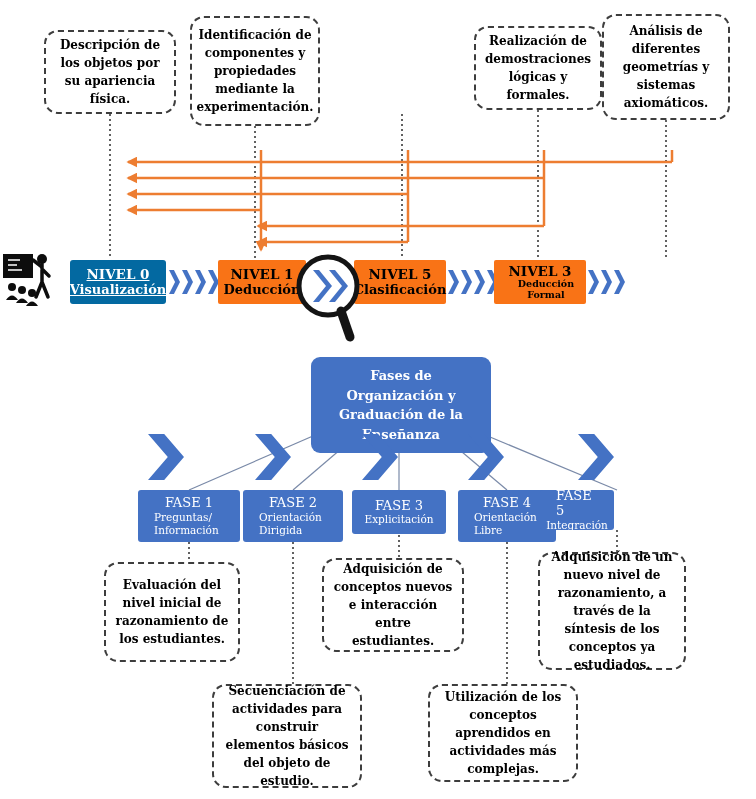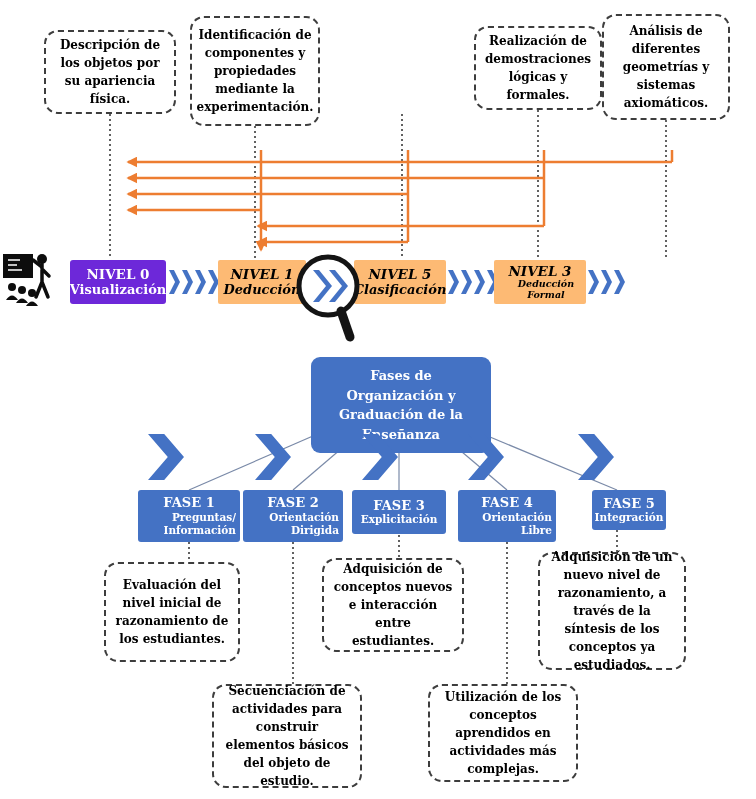--- a/index.html
+++ b/index.html
@@ -9,42 +9,42 @@
 
   svg.overlay { position:absolute; left:0; top:0; z-index:1; pointer-events:none; }
 
   .dashed-box { position:absolute; border:2px dashed #3d3d3d; border-radius:14px; background:#fff;
     display:flex; align-items:center; justify-content:center; text-align:center;
     font-weight:bold; font-size:12px; line-height:1.5; padding:8px 9px; z-index:2; }
 
   .level-box { position:absolute; top:260px; height:44px; z-index:2;
     display:flex; flex-direction:column; align-items:center; justify-content:center;
     text-align:center; font-weight:bold; }
-  .level-black { background:#6d28d9; color:#fff; border-radius:3px; }
-  .level-gray { background:#fdba74; color:#000; border-radius:2px;font-style:italic; }
+  .level-black { background:#0369a1; color:#fff; border-radius:3px;text-decoration:underline; }
+  .level-gray { background:#f97316; color:#000; border-radius:2px; }
   .level-title { font-size:13.5px; line-height:1.15; }
   .level-sub { font-size:13px; line-height:1.1; }
   .level-sub.small { font-size:9.5px;padding-left:12px; }
 
   .chev-group { position:absolute; top:270px; display:flex; gap:2px; z-index:2; }
   .chev { width:11px; height:24px; background:#4472C4;
     clip-path:polygon(0 0,45% 0,100% 50%,45% 100%,0 100%,55% 50%); }
 
   .icon-wrap { position:absolute; z-index:4; }
   .magnifier-wrap { position:absolute; z-index:6; }
 
   .header-box { position:absolute; left:311px; top:357px; width:180px; z-index:2;
     background:#4472C4; color:#fff; border-radius:9px; text-align:center;
     font-weight:bold; font-size:13px; line-height:1.5; padding:9px 10px; }
 
   .big-chev { position:absolute; top:434px; width:36px; height:46px; background:#4472C4; z-index:2;
     clip-path:polygon(0 0,45% 0,100% 50%,45% 100%,0 100%,55% 50%); }
 
   .fase-box { position:absolute; top:490px; z-index:2; background:#4472C4; color:#fff;
-    border-radius:3px; text-align:right; font-weight:bold; padding:5px 4px;
+    border-radius:3px; text-align:left; font-weight:normal; padding:5px 16px;
     display:flex; flex-direction:column; align-items:center; justify-content:center; }
   .fase-title { font-size:13px; line-height:1.2; }
   .fase-sub { font-size:10.5px; line-height:1.25; }
 </style>
 </head>
 <body>
 
 <div class="canvas">
 
   <svg class="overlay" width="756" height="799" viewBox="0 0 756 799">
@@ -194,21 +194,21 @@
     <div class="fase-sub">Orientación Dirigida</div>
   </div>
   <div class="fase-box" style="left:352px;width:94px;height:44px">
     <div class="fase-title">FASE 3</div>
     <div class="fase-sub">Explicitación</div>
   </div>
   <div class="fase-box" style="left:458px;width:98px;height:52px">
     <div class="fase-title">FASE 4</div>
     <div class="fase-sub">Orientación Libre</div>
   </div>
-  <div class="fase-box" style="left:592px;width:74px;height:40px">
+  <div class="fase-box" style="left:540px;width:74px;height:40px">
     <div class="fase-title">FASE 5</div>
     <div class="fase-sub">Integración</div>
   </div>
 
   <div class="dashed-box" style="left:104px;top:562px;width:136px;height:100px">
     <span>Evaluación del nivel inicial de razonamiento de los estudiantes.</span>
   </div>
   <div class="dashed-box" style="left:212px;top:684px;width:150px;height:104px">
     <span>Secuenciación de actividades para construir elementos básicos del objeto de estudio.</span>
   </div>

